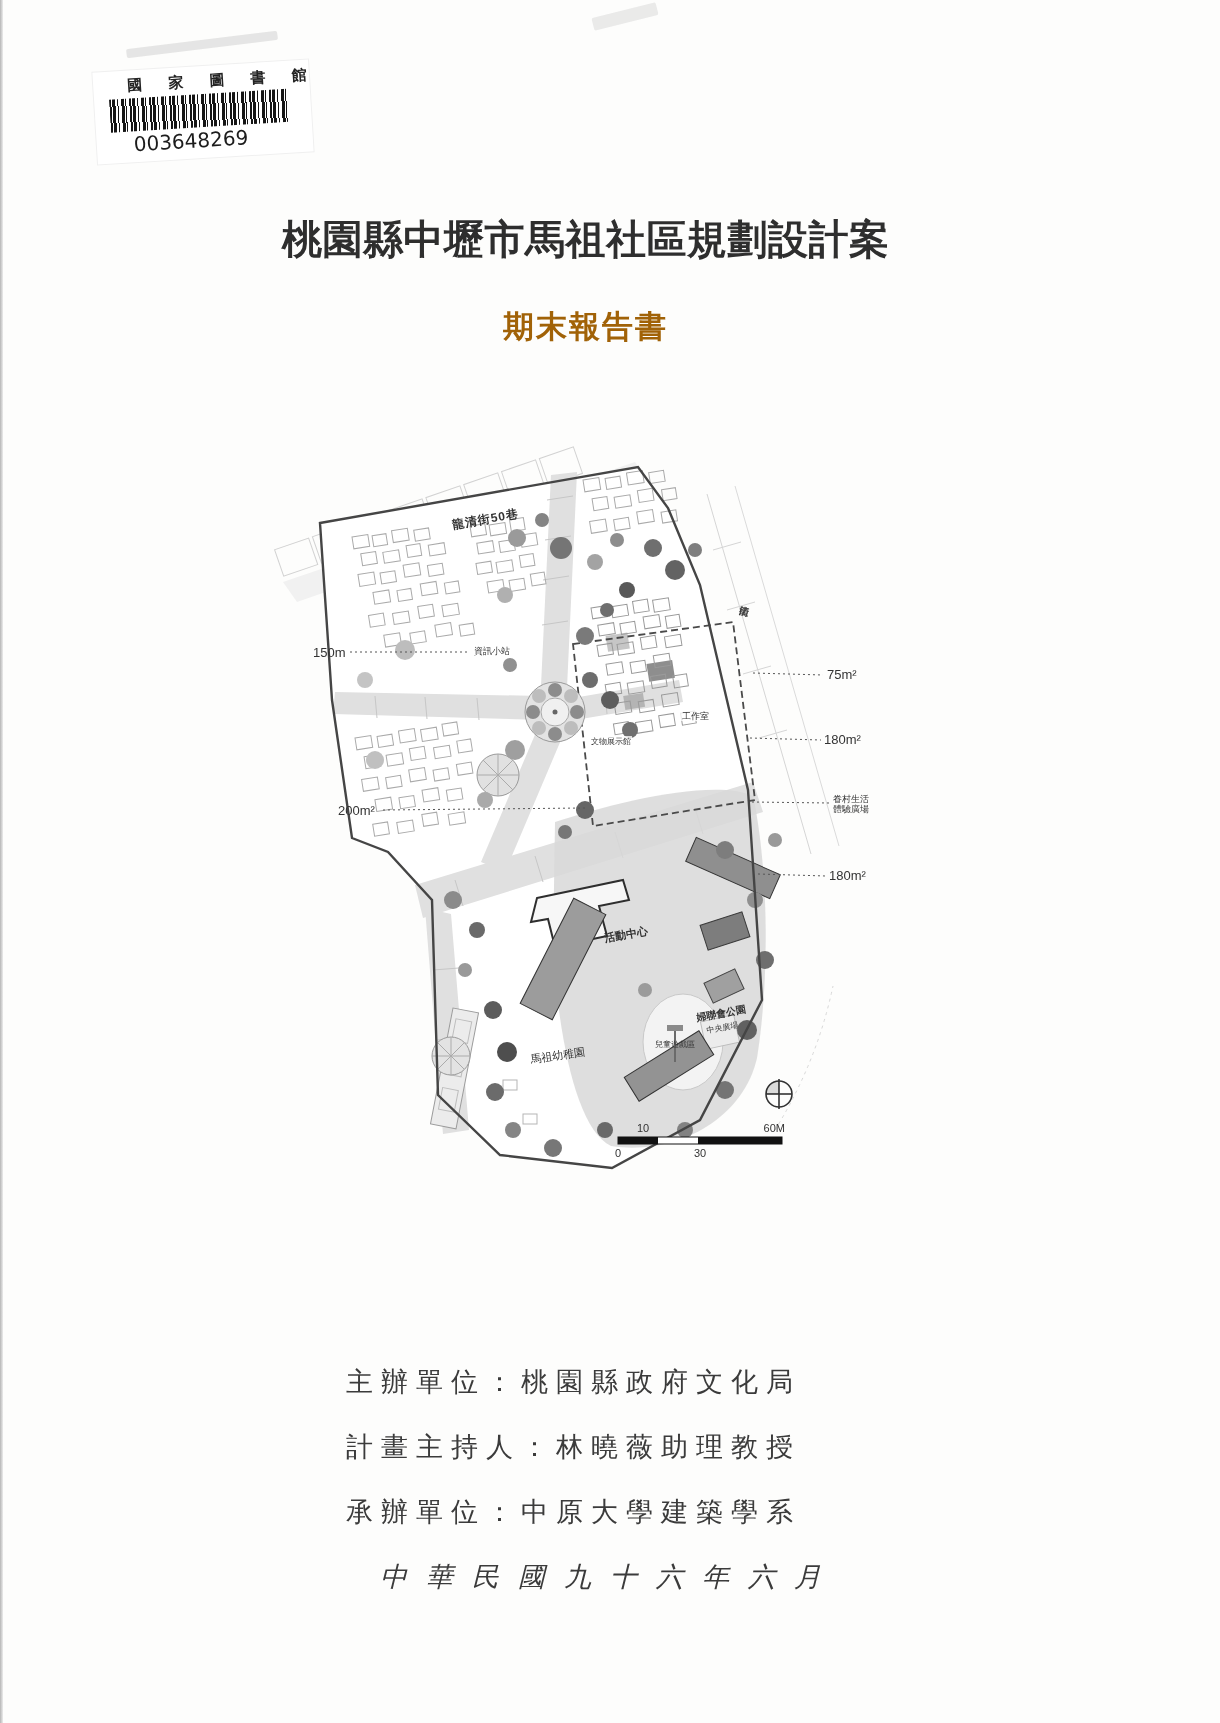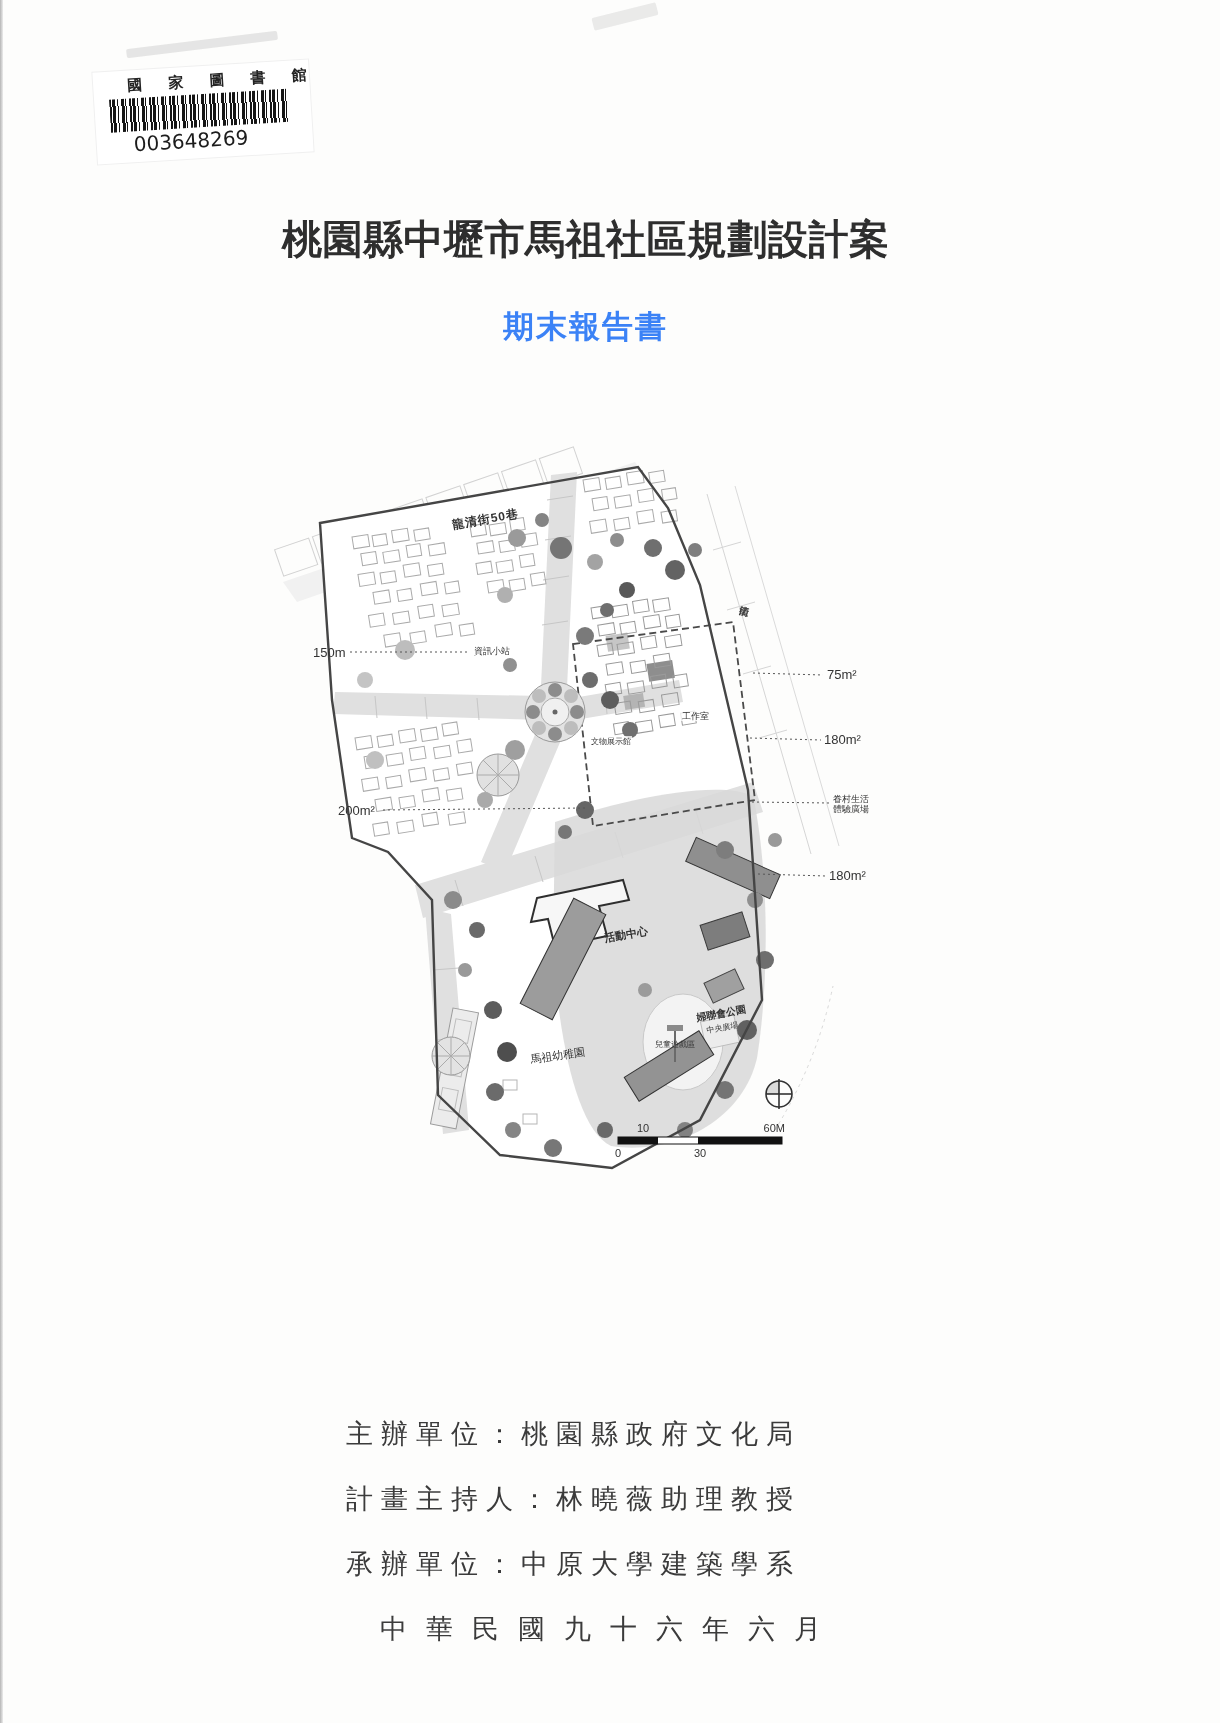--- a/index.html
+++ b/index.html
@@ -17,29 +17,29 @@
   .card-inst{margin:6px 0 0 34px;font-size:15px;font-weight:600;letter-spacing:11px;color:#242424;white-space:nowrap;}
   .barcode{margin:3px 0 0 15px;width:178px;height:33px;
            background:repeating-linear-gradient(90deg,#151515 0 2px,#fff 2px 3px,#151515 3px 6px,
            #fff 6px 8px,#151515 8px 9px,#fff 9px 12px,#151515 12px 15px,#fff 15px 16px,
            #151515 16px 17px,#fff 17px 20px);}
   .card-num{margin:1px 0 0 37px;font-size:20px;color:#1c1c1c;font-family:"DejaVu Sans",sans-serif;}
 
   .main-title{position:absolute;left:250px;top:219px;font-size:40px;font-weight:bold;
               letter-spacing:0.5px;color:#2e2e2e;white-space:nowrap;line-height:1;margin-left:32px;}
   .sub-title{position:absolute;left:503px;top:311px;font-size:31px;font-weight:bold;
-             letter-spacing:2px;color:#3b82f6;white-space:nowrap;line-height:1;}
+             letter-spacing:2px;color:#a16207;white-space:nowrap;line-height:1;}
 
   .siteplan{position:absolute;left:255px;top:430px;}
   .siteplan text{font-family:"Liberation Sans",sans-serif;fill:#333;}
 
-  .footer{position:absolute;left:346px;top:1420px;font-family:"DejaVu Serif","Liberation Serif",serif;
+  .footer{position:absolute;left:346px;top:1368px;font-family:"DejaVu Serif","Liberation Serif",serif;
           font-size:27px;color:#3b3b3b;}
   .footer .fline{height:28px;line-height:28px;margin-bottom:37px;letter-spacing:8px;white-space:nowrap;}
-  .footer .fline.wide{letter-spacing:19px;padding-left:34px;}
+  .footer .fline.wide{letter-spacing:19px;padding-left:34px;font-style:italic;}
 </style>
 </head>
 <body>
 
 <div class="page">
   <div class="edge-left"></div>
   <div class="streak streak-1"></div>
   <div class="streak streak-2"></div>
 
   <div class="library-card">

